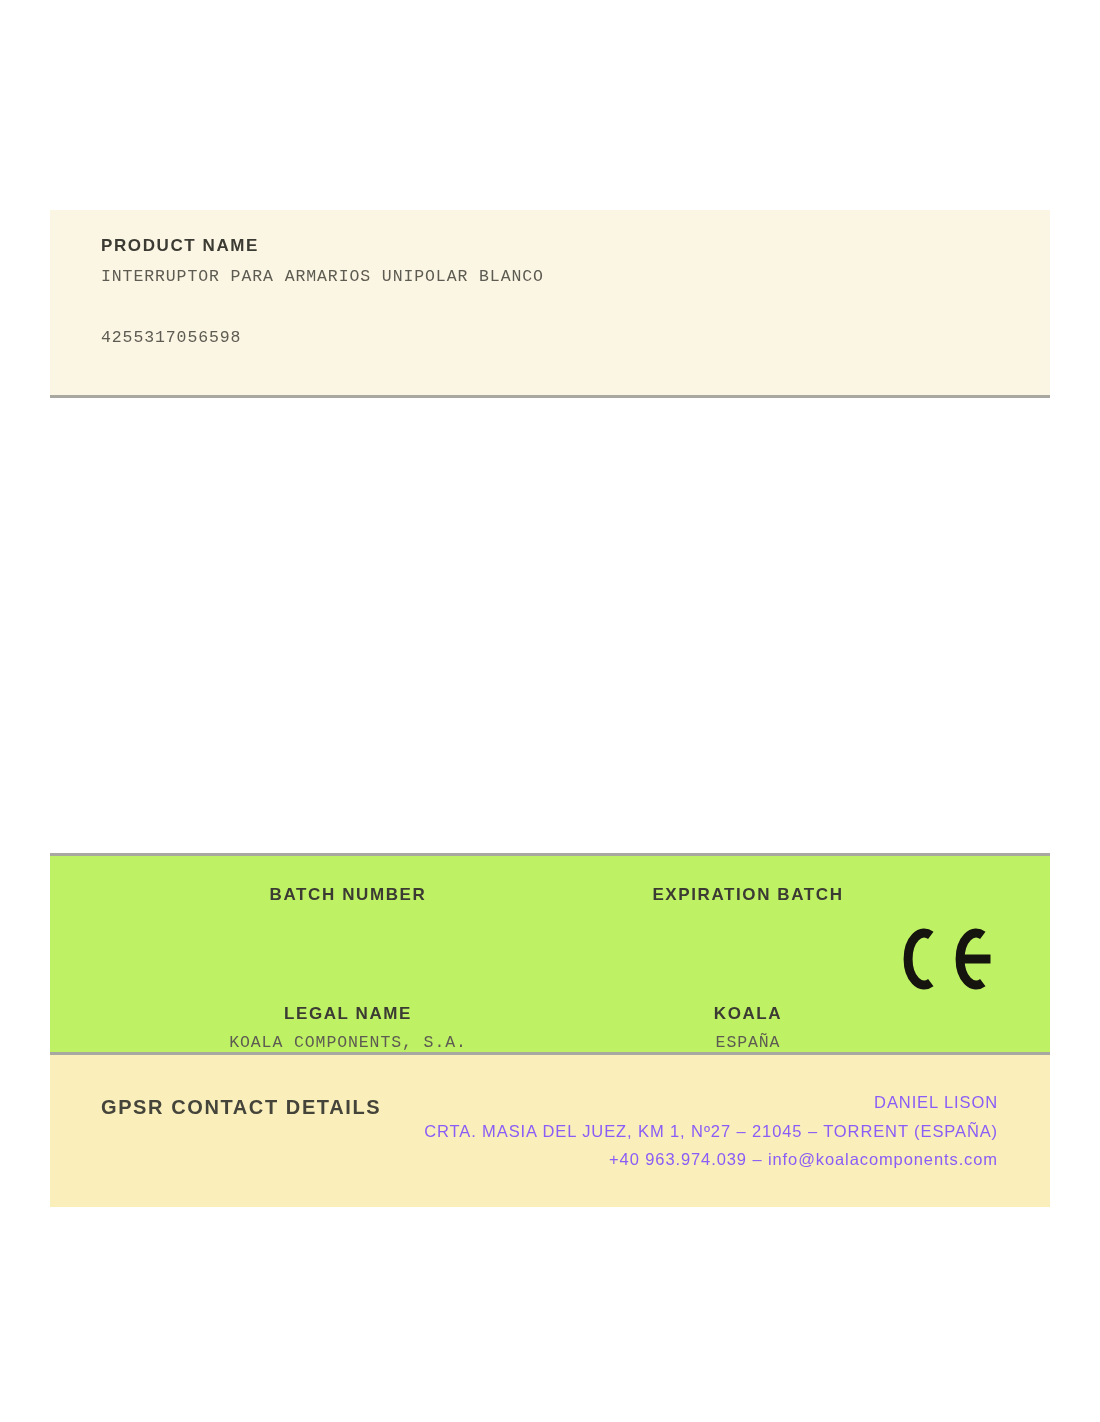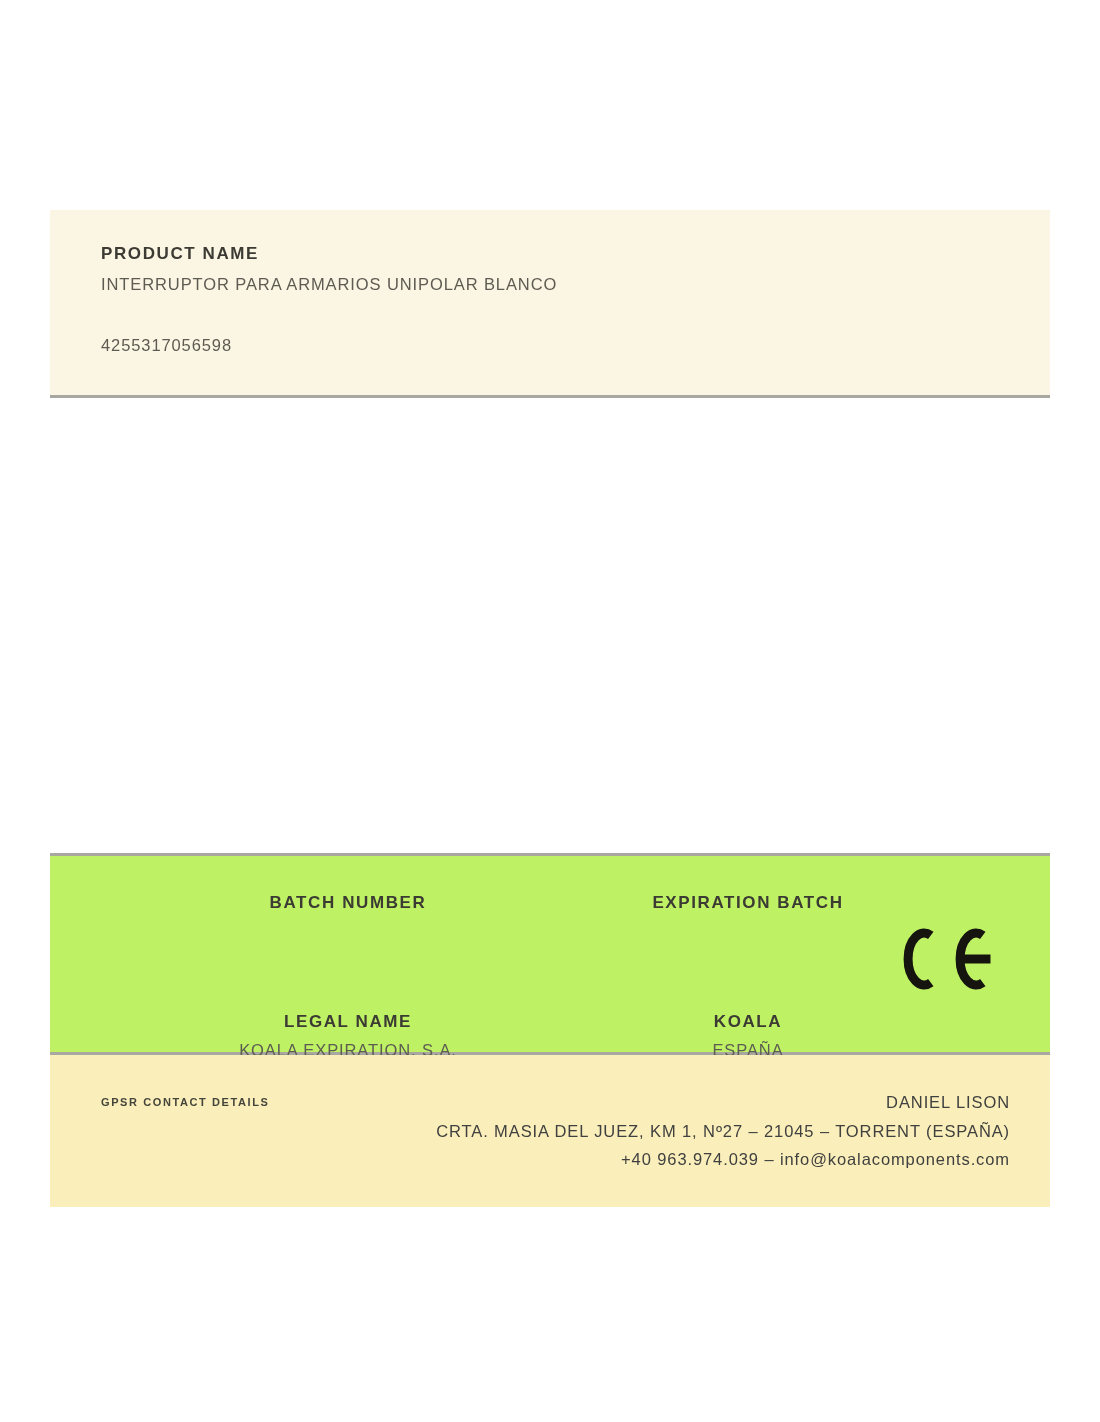--- a/index.html
+++ b/index.html
@@ -27,28 +27,28 @@
     background: #FBF6E3;
     border-bottom: 3px solid #A8A8A0;
     padding: 27px 51px 0 51px;
   }
   .field-label {
     font-size: 17px;
     font-weight: bold;
     letter-spacing: 1.6px;
     color: #3B3A33;
     line-height: 17px;
-    margin-top: 8px;
   }
   .field-value {
     font-size: 16.5px;
     font-weight: normal;
     letter-spacing: 0.9px;
     color: #5D5B52;
     line-height: 17px;
+    font-family: Liberation Mono, monospace;
   }
   .panel-product .field-label { margin-bottom: 14px; }
   .panel-product .value-name { margin-bottom: 44px; }
 
   .panel-compliance {
     top: 853px;
     height: 202px;
     background: #bef264;
     border-top: 3px solid #A8A8A0;
     border-bottom: 3px solid #A8A8A0;
@@ -74,53 +74,53 @@
 
   .panel-gpsr {
     top: 1055px;
     height: 152px;
     background: #FAEFBA;
   }
   .gpsr-label {
     position: absolute;
     left: 51px;
     top: 41px;
-    font-size: 11px;
+    font-size: 20px;
     font-weight: bold;
     letter-spacing: 1.6px;
     color: #45443B;
   }
   .gpsr-contact {
     position: absolute;
-    right: 40px;
+    right: 52px;
     top: 33px;
     text-align: right;
     font-size: 16.5px;
     letter-spacing: 0.9px;
-    color: #404040;
+    color: #8b5cf6;
     line-height: 28.5px;
   }
 </style>
 </head>
 <body>
 
 <div class="page">
 
   <section class="panel panel-product">
     <div class="field-label">PRODUCT NAME</div>
     <div class="field-value value-name">INTERRUPTOR PARA ARMARIOS UNIPOLAR BLANCO</div>
     <div class="field-value">4255317056598</div>
   </section>
 
   <section class="panel panel-compliance">
     <div class="comp-col col-left">
       <div class="field-label">BATCH NUMBER</div>
       <div class="field-value"></div>
       <div class="field-label row2">LEGAL NAME</div>
-      <div class="field-value">KOALA EXPIRATION, S.A.</div>
+      <div class="field-value">KOALA COMPONENTS, S.A.</div>
     </div>
     <div class="comp-col col-right">
       <div class="field-label">EXPIRATION BATCH</div>
       <div class="field-value"></div>
       <div class="field-label row2">KOALA</div>
       <div class="field-value">ESPAÑA</div>
     </div>
     <svg class="ce-mark" viewBox="0 0 92 62" xmlns="http://www.w3.org/2000/svg" aria-hidden="true">
       <path d="M 27.8 7.4 A 16 26 0 1 0 27.8 54.6" fill="none" stroke="#16140E" stroke-width="9"></path>
       <path d="M 79.8 7.4 A 16 26 0 1 0 79.8 54.6" fill="none" stroke="#16140E" stroke-width="9"></path>

